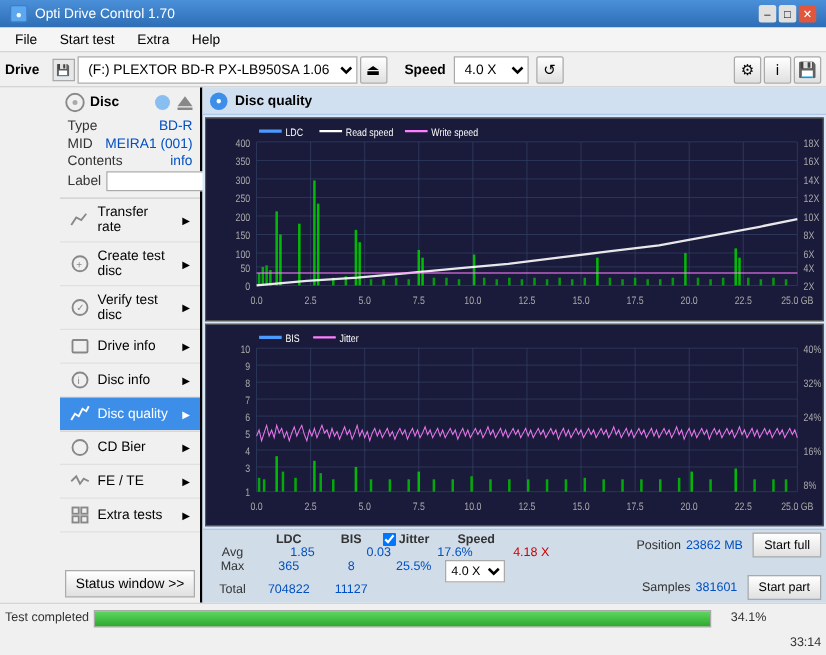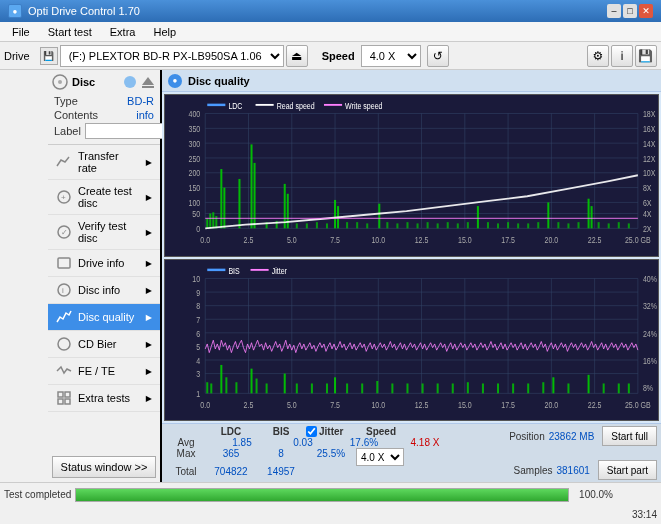--- a/index.html
+++ b/index.html
@@ -14,21 +14,21 @@
     .titlebar-btn.minimize { background: #e0e0e0; }
     .titlebar-btn.maximize { background: #e0e0e0; }
     .titlebar-btn.close { background: #e0573d; color: white; }
 
     
     .menubar { background: #f5f5f5; border-bottom: 1px solid #ccc; height: 20px; display: flex; align-items: center; padding: 0 4px; gap: 2px; }
     .menubar-item { padding: 2px 8px; cursor: pointer; font-size: 11px; border-radius: 2px; }
 
     
     .toolbar { background: #f0f0f0; border-bottom: 1px solid #ccc; height: 28px; display: flex; align-items: center; padding: 0 4px; gap: 6px; }
-    .toolbar-label { font-size: 11px; font-weight: normal; margin-right: 4px; }
+    .toolbar-label { font-size: 11px; font-weight: bold; margin-right: 4px; }
     .drive-select { height: 22px; font-size: 11px; border: 1px solid #aaa; background: white; padding: 0 4px; min-width: 180px; }
     .toolbar-icon-btn { width: 22px; height: 22px; border: 1px solid #aaa; background: linear-gradient(to bottom, #ffffff, #e0e0e0); cursor: pointer; display: flex; align-items: center; justify-content: center; font-size: 12px; border-radius: 2px; }
     .speed-label { font-size: 11px; font-weight: bold; margin-left: 8px; }
     .speed-select { height: 22px; font-size: 11px; border: 1px solid #aaa; background: white; padding: 0 4px; width: 60px; }
 
     
     .main { display: flex; height: calc(524px - 22px - 20px - 28px - 24px - 18px); }
 
     
     .left-panel { width: 162px; background: #f0f0f0; border-right: 2px solid #000000; display: flex; flex-direction: column; flex-shrink: 0; padding-left: 48px; }
@@ -132,20 +132,24 @@
           </svg>
           <svg width="16" height="16" viewBox="0 0 16 16">
             <polygon points="8,3 14,11 2,11" fill="#888"></polygon>
             <rect x="2" y="12" width="12" height="2" fill="#888"></rect>
           </svg>
         </div>
       </div>
       <div class="disc-info-row">
         <span class="disc-info-label">Type</span>
         <span class="disc-info-value">BD-R</span>
+      </div>
+      <div class="disc-info-row">
+        <span class="disc-info-label">MID</span>
+        <span class="disc-info-value">MEIRA1 (001)</span>
       </div>
       <div class="disc-info-row">
         <span class="disc-info-label">Contents</span>
         <span class="disc-info-value">info</span>
       </div>
       <div class="disc-label-row">
         <span class="disc-info-label">Label</span>
         <input class="disc-label-input" type="text" value="" style="">
         <button class="disc-label-btn">✏</button>
       </div>
@@ -491,21 +495,21 @@
             <span style="color:#0050c0;">365</span>
             <span style="color:#0050c0;">8</span>
             <span style="color:#0050c0;">25.5%</span>
             <select style="height:18px;font-size:10px;border:1px solid #aaa;background:white;width:48px;">
               <option>4.0 X</option>
             </select>
           </div>
           <div style="display:grid; grid-template-columns: 40px 50px 50px; gap:0px; text-align:center;">
             <span style="color:#333;">Total</span>
             <span style="color:#0050c0;">704822</span>
-            <span style="color:#0050c0;">14957</span>
+            <span style="color:#0050c0;">11127</span>
           </div>
         </div>
 
         <div style="margin-left:auto; display:flex; flex-direction:column; gap:14px; font-size:10px; align-items:flex-end;">
           <div style="display:flex; gap:8px; align-items:center;">
             <div style="display:flex; gap:4px; align-items:center;">
               <span style="color:#333;">Position</span>
               <span style="color:#0050c0;">23862 MB</span>
             </div>
             <button class="action-btn">
@@ -525,15 +529,15 @@
       </div>
     </div>
   </div>
 </div>
 
 <div class="bottom-bar">
   <span class="status-text">Test completed</span>
   <div class="progress-bar-container">
     <div class="progress-bar-fill" style="width:100%;"></div>
   </div>
-  <span class="progress-pct">100.0%</span>
+  <span class="progress-pct">34.1%</span>
   <span class="time-display">33:14</span>
 </div>
 
 </body></html>

